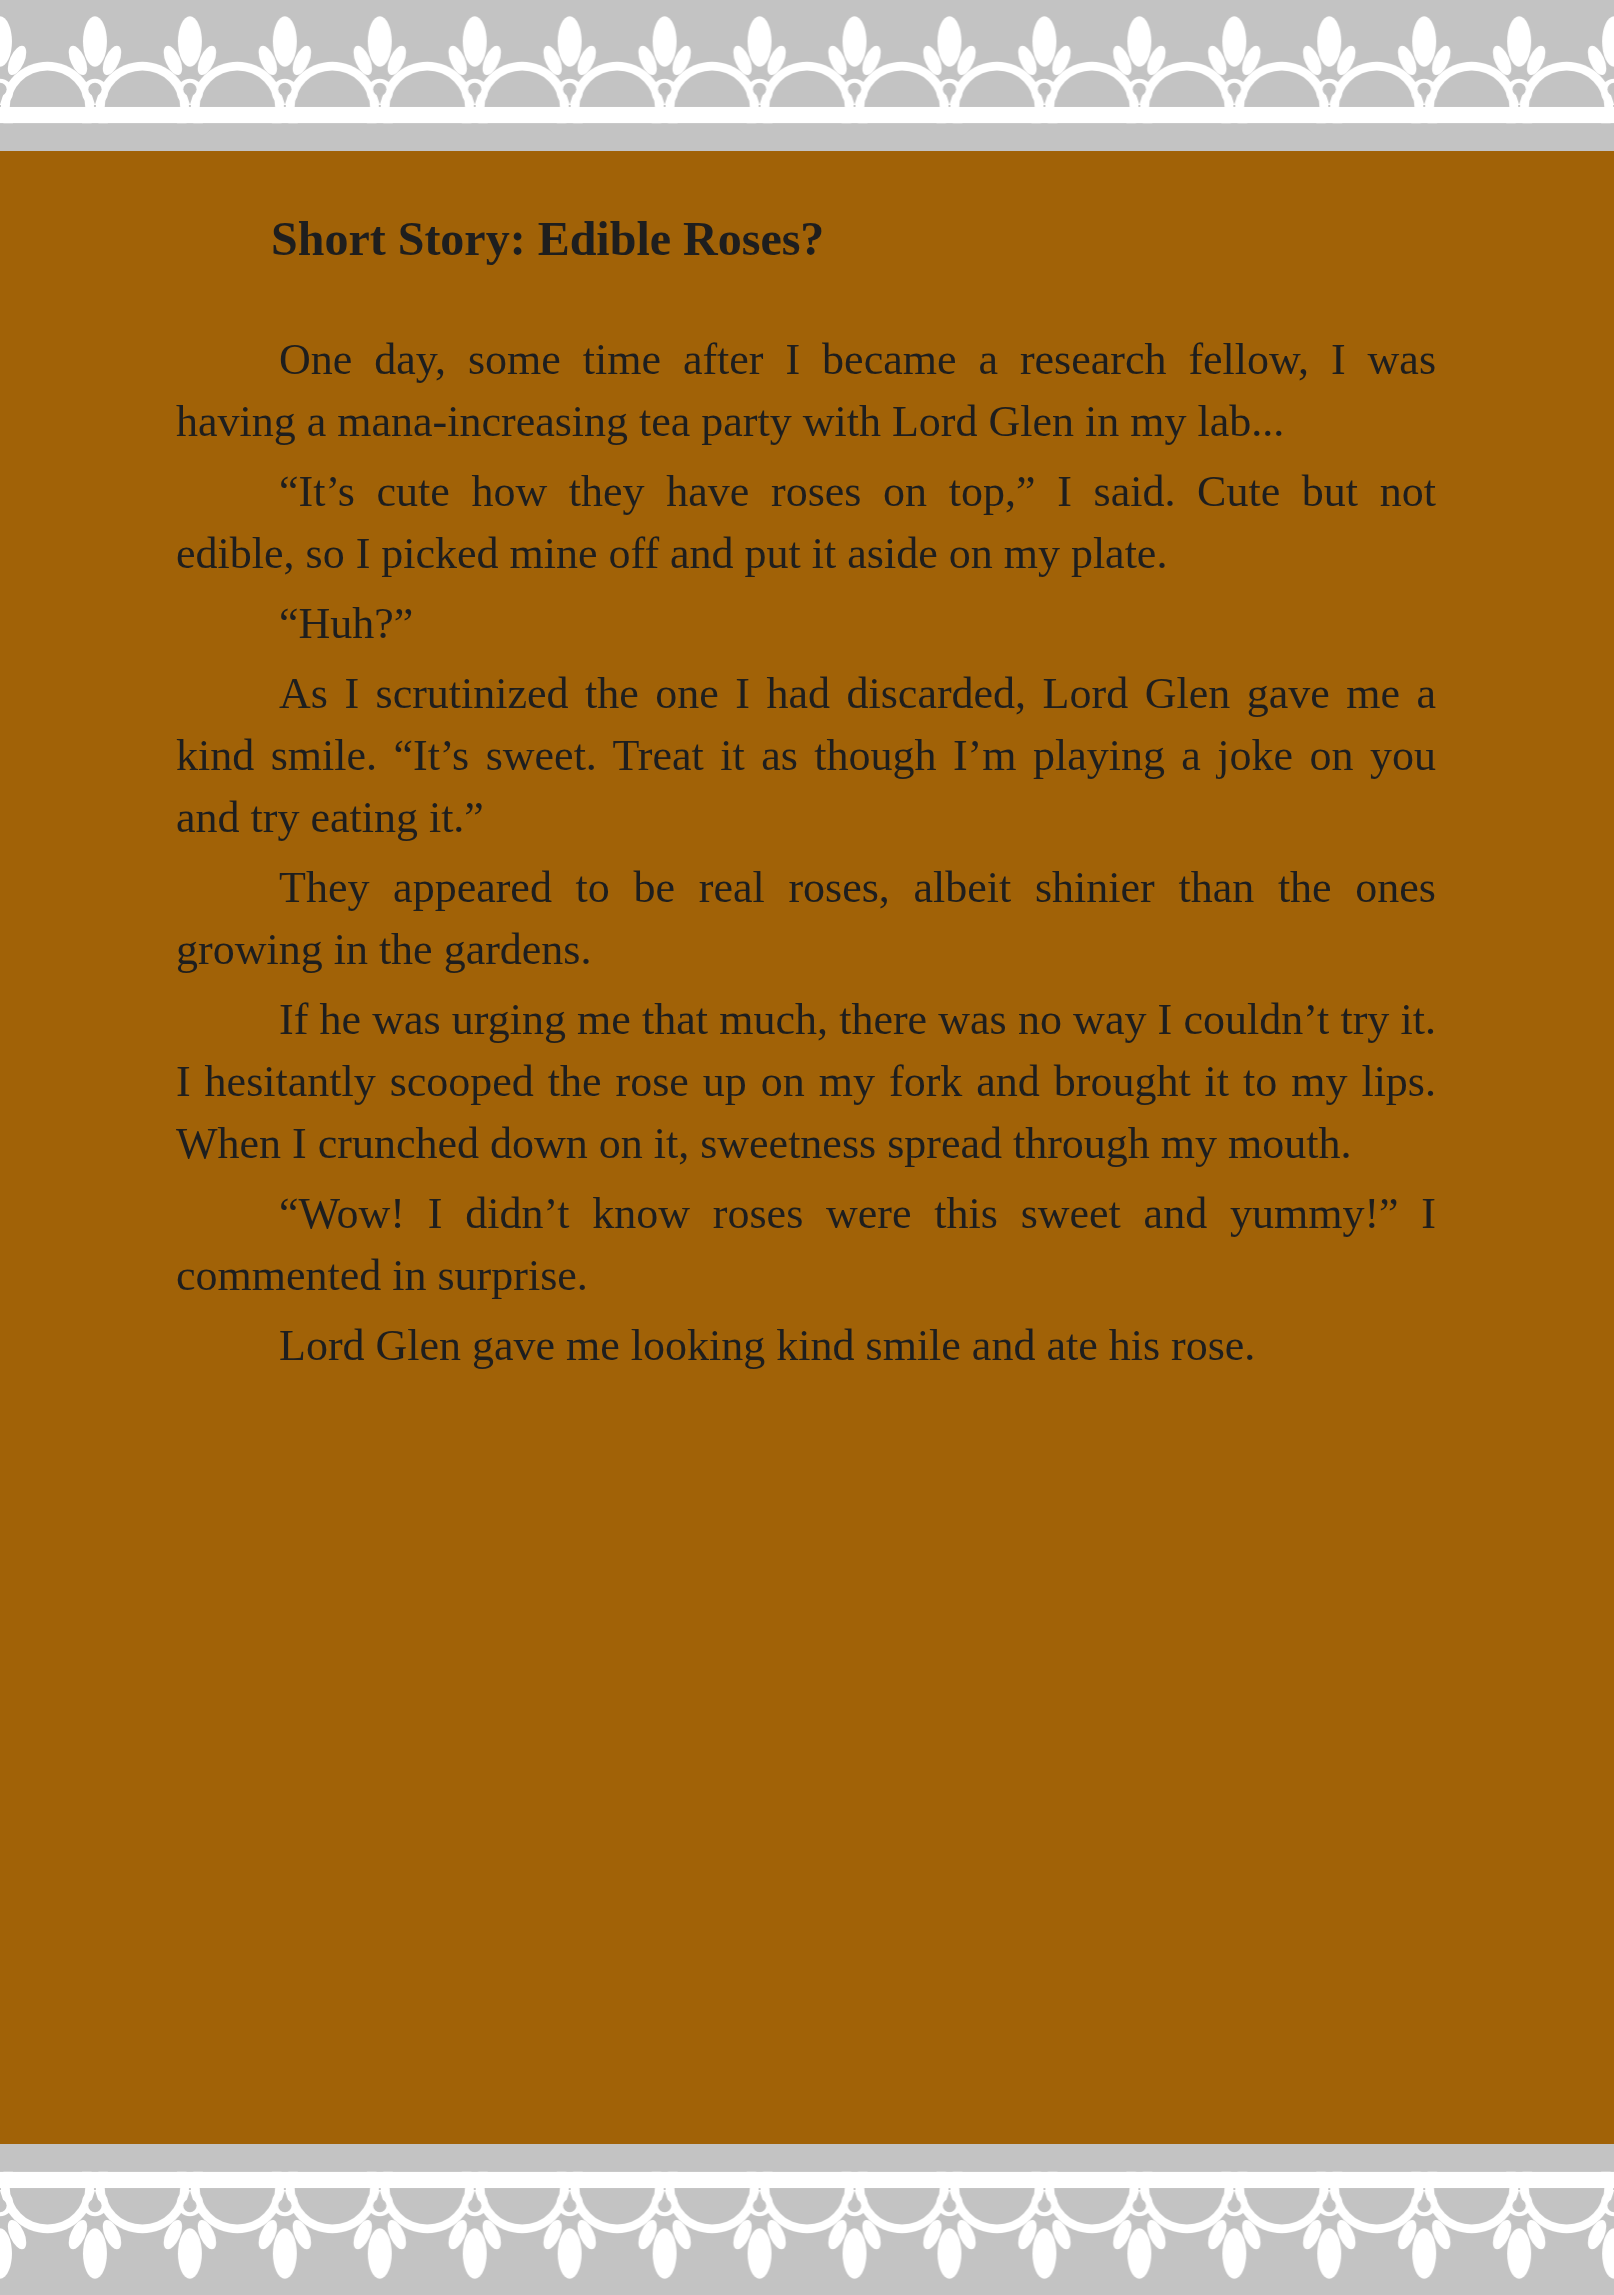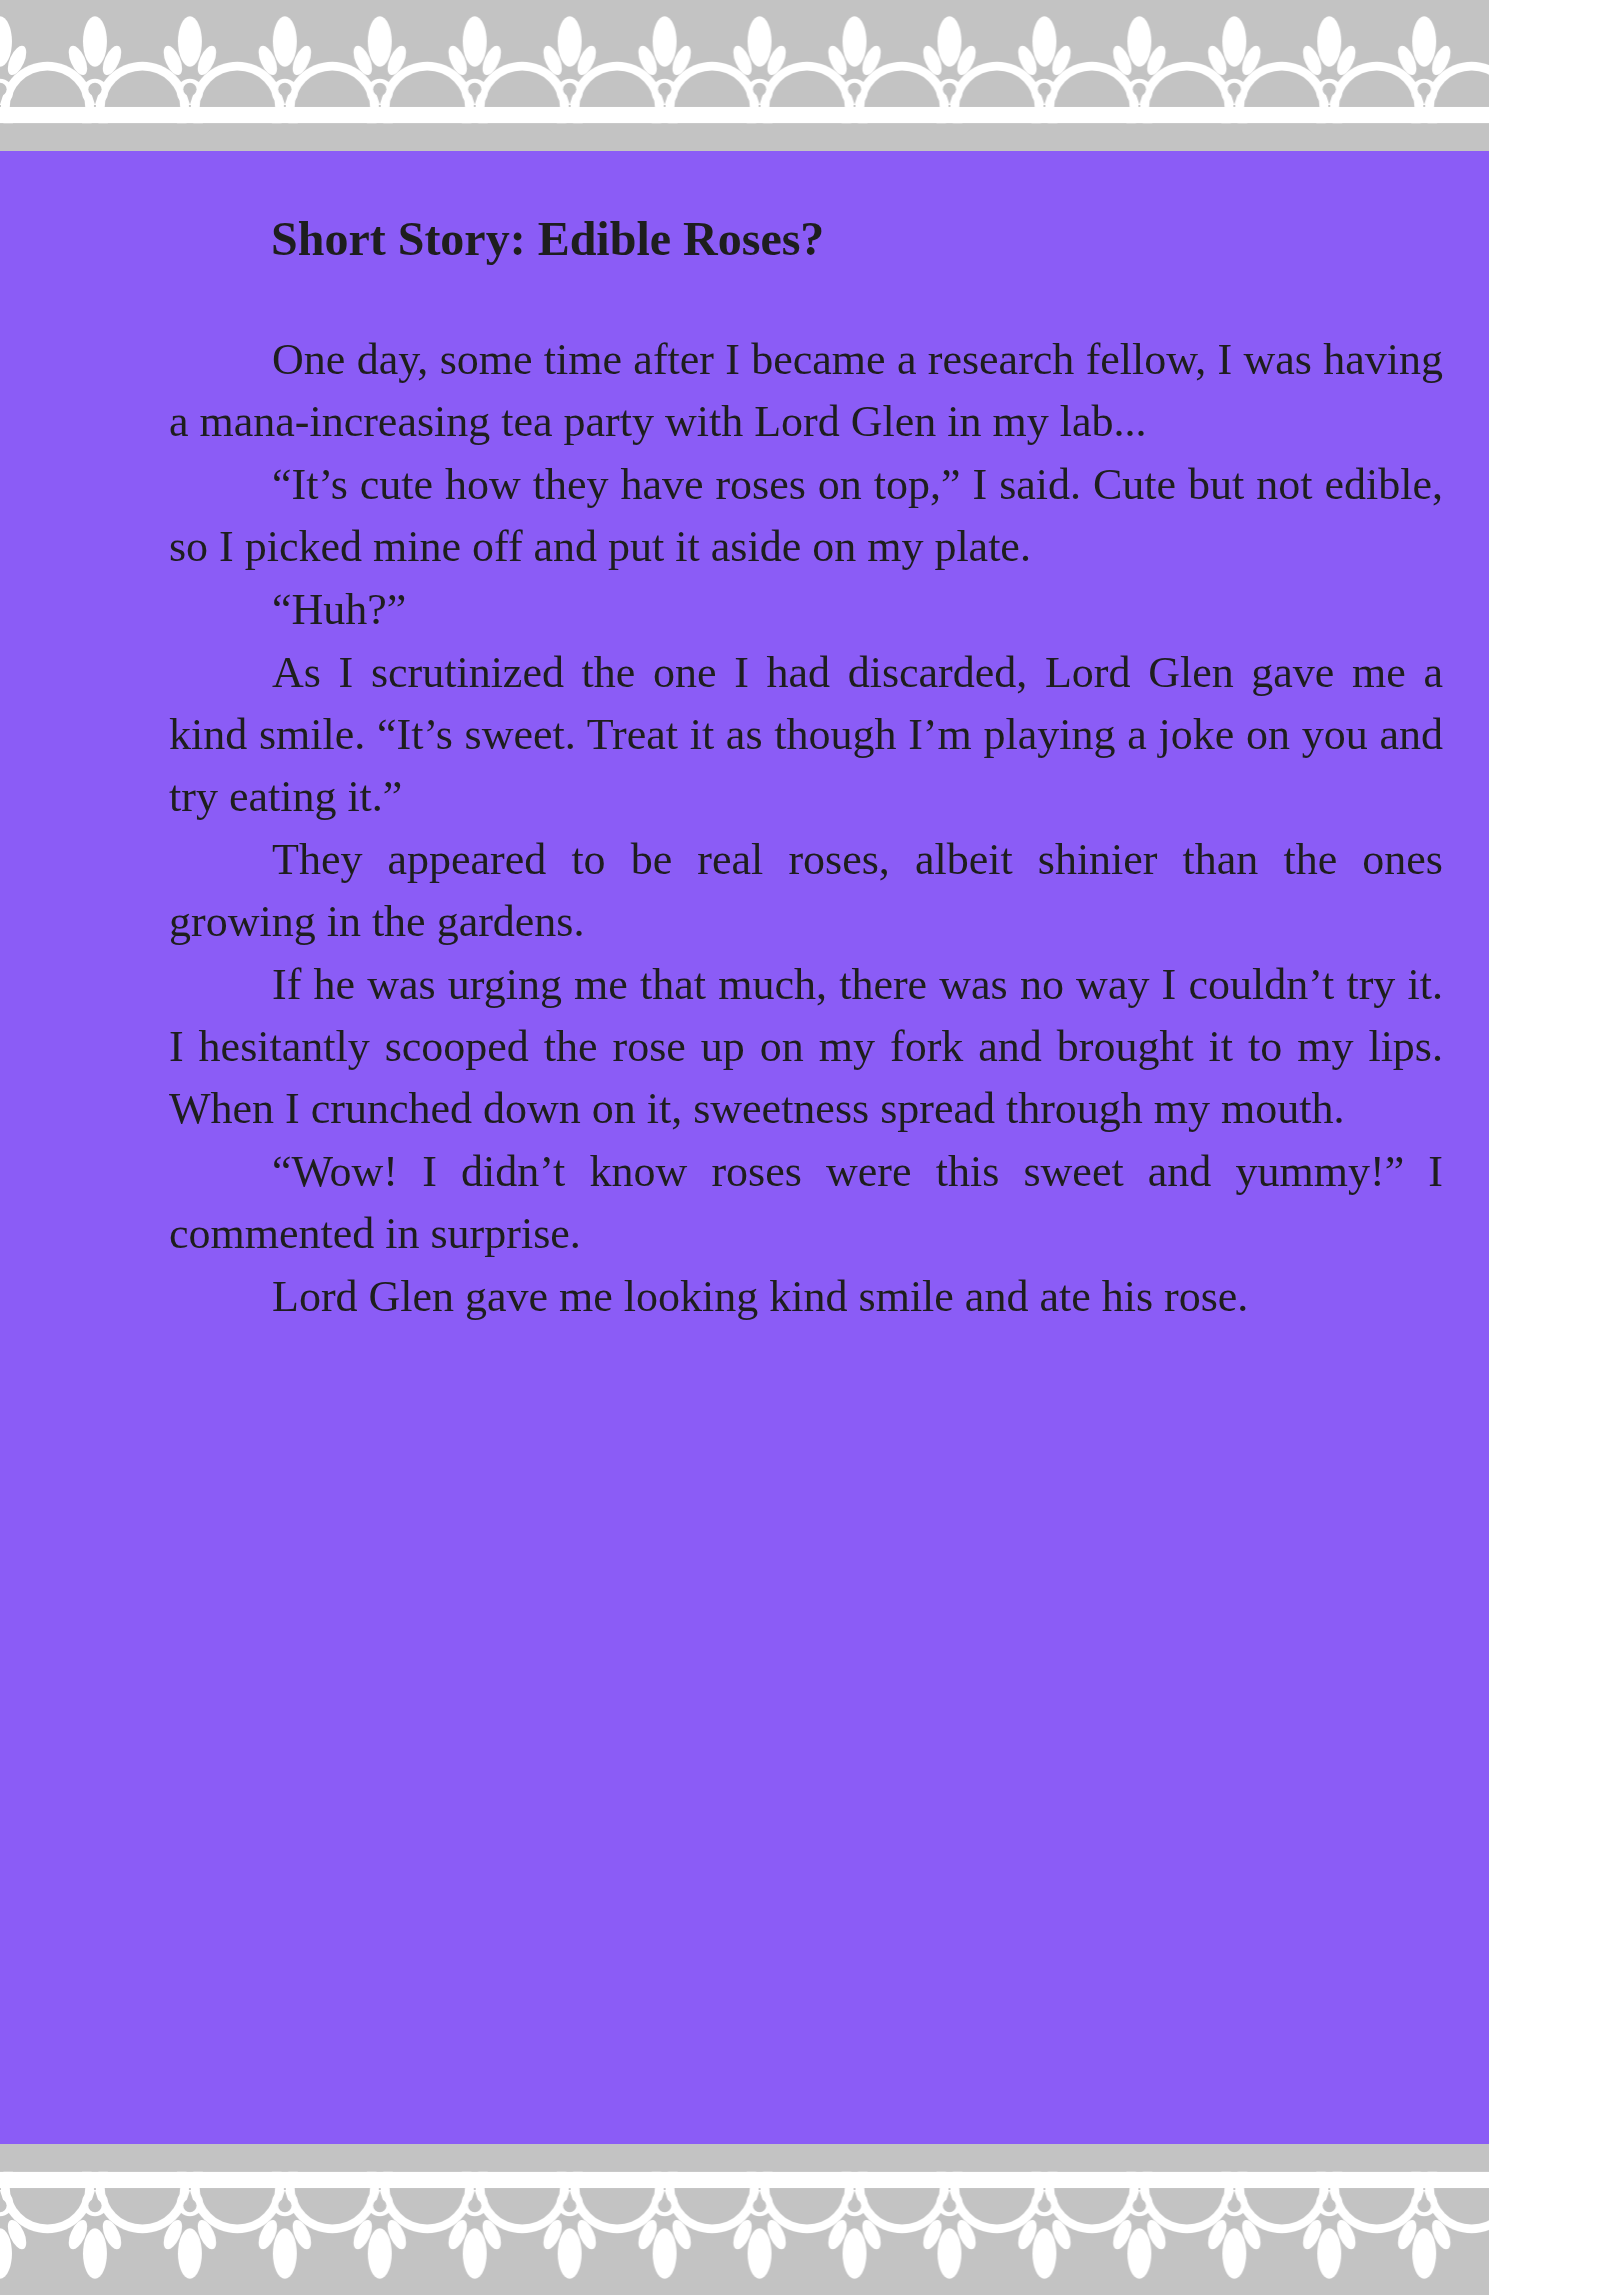--- a/index.html
+++ b/index.html
@@ -1,20 +1,20 @@
 <!DOCTYPE html>
 <html style="font-size:10px"><head>
 <meta charset="utf-8">
 <style>
   html, body { margin: 0; padding: 0; background: #ffffff; }
   .page {
     position: relative;
-    width: 1489px;
+    width: 1614px;
     height: 2295px;
-    background: #8b5cf6;
+    background: #a16207;
     overflow: hidden;
     font-family: "Liberation Serif", "DejaVu Serif", serif;
   }
   .lace {
     position: absolute;
     left: 0;
     width: 1614px;
     height: 151px;
     display: block;
   }
@@ -32,21 +32,21 @@
   }
   .story-title {
     font-size: 48px;
     line-height: 63px;
     font-weight: bold;
     margin: 0 0 59px 0;
     padding-left: 103px;
     text-align: left;
   }
   .story-paragraph {
-    margin: 1px;
+    margin: 8px;
     text-indent: 103px;
   }
 </style>
 </head>
 <body>
 
 <div class="page">
 
   <svg class="lace lace-top" width="1614" height="151" viewBox="0 0 2560 240" preserveAspectRatio="none">
     <defs>

